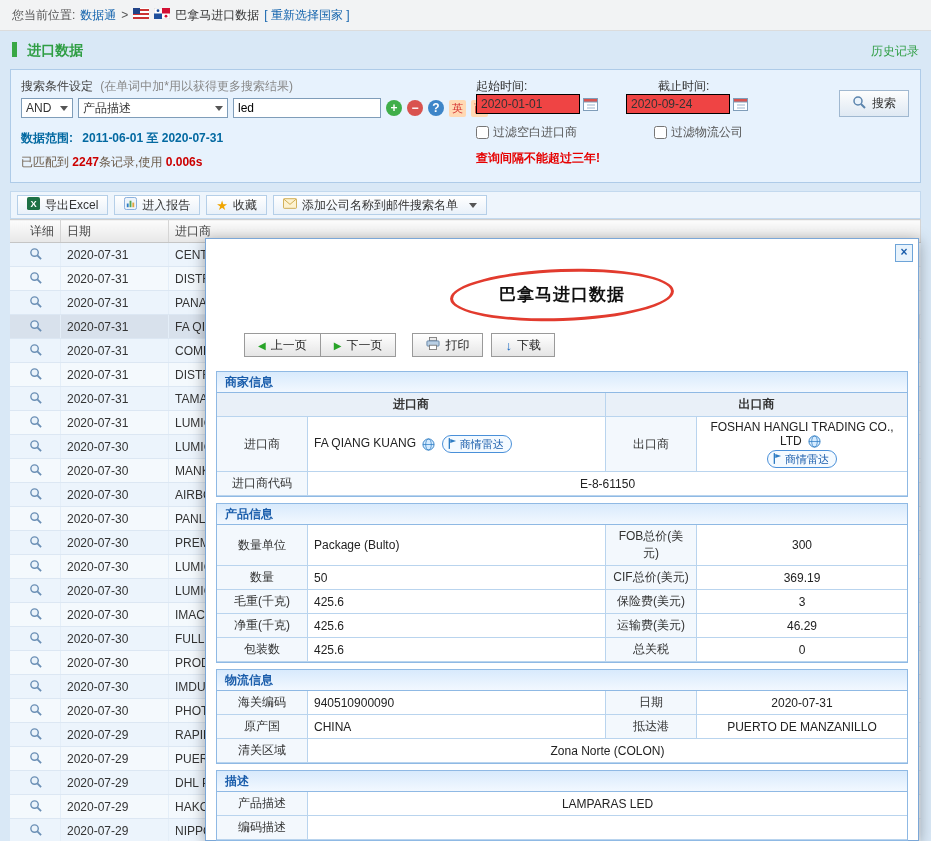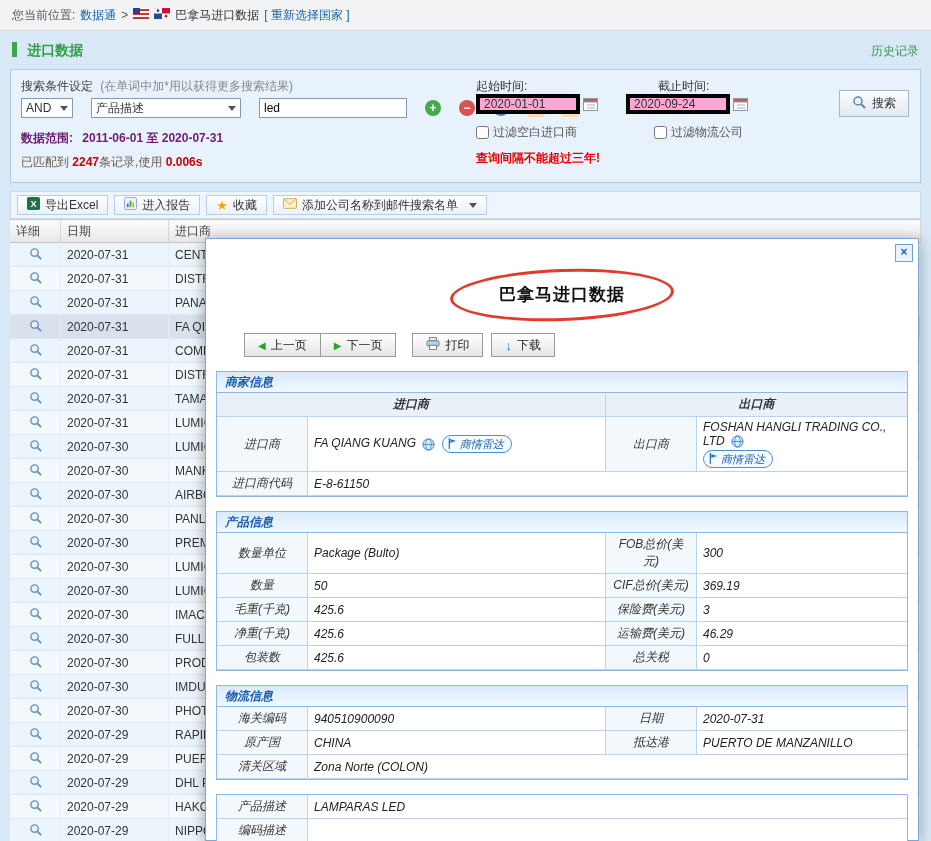--- a/index.html
+++ b/index.html
@@ -10,53 +10,53 @@
   .breadcrumb a{color:#1464ad;text-decoration:none;cursor:pointer;}
   .breadcrumb .crumb-title{color:#333;}
   .main{padding:6px 10px 0 10px;}
   .page-header{display:flex;justify-content:space-between;align-items:center;height:28px;padding:0 2px;}
   .green-block{display:inline-block;width:5px;height:15px;background:#39a845;margin-right:7px;vertical-align:-2px;}
   .page-title{color:#2f9e44;font-weight:bold;font-size:14px;}
   .history-link{color:#2f9e44;font-size:12px;text-decoration:none;cursor:pointer;}
   .search-panel{position:relative;height:112px;border:1px solid #aecbe8;background:#e7f2fd;margin-top:4px;}
   .sp-title{position:absolute;left:10px;top:8px;color:#444;}
   .sp-title .hint{color:#888;margin-left:4px;}
-  .sp-controls{position:absolute;left:10px;top:28px;display:flex;align-items:center;gap:18px;}
+  .sp-controls{position:absolute;left:10px;top:28px;display:flex;align-items:center;gap:5px;}
   .fake-select{display:inline-flex;align-items:center;justify-content:space-between;border:1px solid #7f9db9;
     background:#fff;height:20px;padding:0 4px;cursor:pointer;box-sizing:border-box;}
   .caret{width:0;height:0;border-left:4px solid transparent;border-right:4px solid transparent;border-top:5px solid #555;margin-left:6px;}
   .kw-input{width:148px;height:20px;border:1px solid #7f9db9;padding:0 4px;font-size:12px;box-sizing:border-box;}
   .round-ico{display:inline-flex;align-items:center;justify-content:center;width:16px;height:16px;border-radius:50%;
     color:#fff;font-weight:bold;font-size:12px;cursor:pointer;line-height:1;}
   .ico-add{background:#3fae49;}
   .ico-remove{background:#d9534f;}
   .ico-help{background:#3d85c8;}
   .lang-tile{display:inline-flex;align-items:center;justify-content:center;width:17px;height:17px;background:#ffd9b3;
     color:#d32f2f;border-radius:2px;font-size:11px;cursor:pointer;}
-  .sp-range{position:absolute;left:10px;top:60px;color:#701a75;font-weight:bold;}
+  .sp-range{position:absolute;left:10px;top:60px;color:#0369a1;font-weight:bold;}
   .sp-range .rv{margin-left:6px;}
   .sp-matched{position:absolute;left:10px;top:84px;color:#6b5b4a;}
   .sp-matched .red{color:#cc0000;font-weight:bold;}
   .date-label{position:absolute;top:8px;color:#333;}
   .date-group{position:absolute;top:24px;display:flex;align-items:center;gap:3px;}
-  .date-input{width:104px;height:20px;border:4px solid #000000;background:#f9a8d4;padding:0 4px;font-size:12px;box-sizing:border-box;display:flex;align-items:center;}
+  .date-input{width:104px;height:20px;border:1px solid #000000;background:#ef4444;padding:0 4px;font-size:12px;box-sizing:border-box;display:flex;align-items:center;}
   .cal-btn{cursor:pointer;display:inline-flex;}
   .search-btn{position:absolute;left:828px;top:20px;display:inline-flex;align-items:center;gap:6px;
     border:1px solid #a0b8d0;background:linear-gradient(#fdfdfd,#dfe9f3);padding:4px 12px;cursor:pointer;font-size:12px;color:#333;}
   .chk-group{position:absolute;top:54px;display:flex;align-items:center;gap:4px;color:#555;}
   .chk-group input{width:13px;height:13px;margin:0;}
   .sp-warning{position:absolute;left:465px;top:80px;color:#e60000;font-weight:bold;}
   .toolbar{margin-top:8px;height:28px;background:#eef5fc;border:1px solid #c3d9ee;display:flex;align-items:center;gap:6px;padding:0 6px;box-sizing:border-box;}
   .tb-btn{display:inline-flex;align-items:center;gap:5px;border:1px solid #b5cfe8;background:linear-gradient(#ffffff,#e9f1f9);
     padding:2px 9px;color:#333;cursor:pointer;height:20px;box-sizing:border-box;}
   .star{color:#f0a500;font-size:13px;line-height:1;}
   .import-table{width:100%;border-collapse:collapse;background:#fff;}
   .import-table th{height:22px;background:linear-gradient(#fcfcfc,#e7e7e7);border-top:1px solid #cfcfcf;border-bottom:1px solid #c5c5c5;
     border-right:1px solid #d5d5d5;font-weight:normal;color:#444;text-align:left;padding:0 6px;}
-  .import-table th.c-detail{width:38px;text-align:left;}
+  .import-table th.c-detail{width:38px;text-align:right;}
   .import-table th.c-date{width:95px;}
   .import-table td{height:23px;padding:0 6px;border-bottom:1px solid #dce7f3;border-right:1px solid #e4eef8;color:#333;}
   .import-row{background:#ecf4fc;cursor:pointer;}
   .import-row.alt{background:#f4f9fd;}
   .import-row.selected{background:#d8e1ec;}
   .import-row td.c-detail{text-align:center;}
   .mag{display:inline-flex;cursor:pointer;}
   
   .modal{position:absolute;left:205px;top:238px;width:714px;height:603px;background:#fff;border:1px solid #7ba7d7;
     box-shadow:0 3px 14px rgba(0,0,0,.35);z-index:10;box-sizing:border-box;}
@@ -68,28 +68,28 @@
     border:3px solid #e23b2e;border-radius:50%;z-index:1;}
   .nav-row{margin:22px 0 0 38px;display:flex;align-items:center;}
   .nav-btn{display:inline-flex;align-items:center;gap:5px;border:1px solid #9a9a9a;background:linear-gradient(#ffffff,#e5e5e5);
     padding:3px 13px;font-size:12px;color:#222;cursor:pointer;height:24px;box-sizing:border-box;}
   .nav-btn.joinl{margin-left:-1px;}
   .gap16{margin-left:16px;}
   .gap8{margin-left:8px;}
   .arrow-green{color:#28a428;font-size:10px;}
   .arrow-blue{color:#1565c0;font-weight:bold;font-size:13px;line-height:1;}
   .sections{margin:14px 10px 0 10px;}
-  .section{margin-top:14px;border:1px solid #8fb9e4;font-style:italic;}
+  .section{margin-top:6px;border:1px solid #8fb9e4;}
   .section-header{height:20px;line-height:20px;padding:0 8px;font-weight:bold;color:#1a5dab;
     background:linear-gradient(#d8eafc,#f2f8ff);border-bottom:1px solid #8fb9e4;}
   .detail-table{width:100%;border-collapse:collapse;font-size:12px;}
   .detail-table td{border:1px solid #b9d4ee;padding:3px 6px;color:#222;height:16px;}
   .detail-table tr:first-child td{border-top:none;}
   .detail-table td:first-child{border-left:none;}
-  .detail-table td:last-child{border-right:none;}
+  .detail-table td:last-child{border-right:none;text-align:center;}
   .detail-table td.lbl{background:#f3f8fd;text-align:center;width:78px;color:#333;}
   .detail-table td.val{background:#fff;}
   .detail-table tr.group-head td{background:#e9f0f8;text-align:center;font-weight:bold;color:#333;}
   .radar-badge{display:inline-flex;align-items:center;gap:3px;border:1px solid #4a90d9;border-radius:9px;
     padding:0 7px 0 5px;color:#1a5dab;font-size:11px;height:16px;background:#f4faff;cursor:pointer;vertical-align:middle;}
   .globe{display:inline-flex;vertical-align:middle;margin:0 3px;cursor:pointer;}
   .exp-badge-line{margin-top:2px;}
 </style>
 </head>
 <body>
@@ -658,20 +658,21 @@
               </tr>
               <tr>
                 <td class="lbl">清关区域</td>
                 <td class="val" colspan="3">Zona Norte (COLON)</td>
               </tr>
             </tbody>
         </table>
       </div>
 
       <div class="section">
+        <div class="section-header">描述</div>
         <table class="detail-table">
           <colgroup>
               <col style="width:78px">
               <col>
             </colgroup>
           <tbody>
               <tr>
                 <td class="lbl">产品描述</td>
                 <td class="val" colspan="1">LAMPARAS LED</td>
               </tr>

